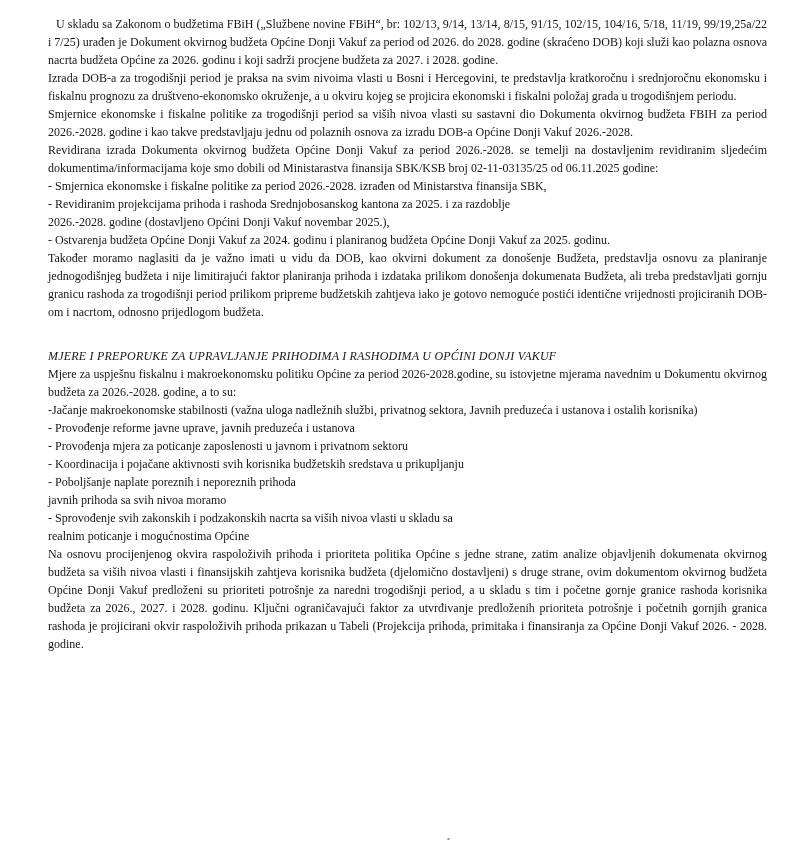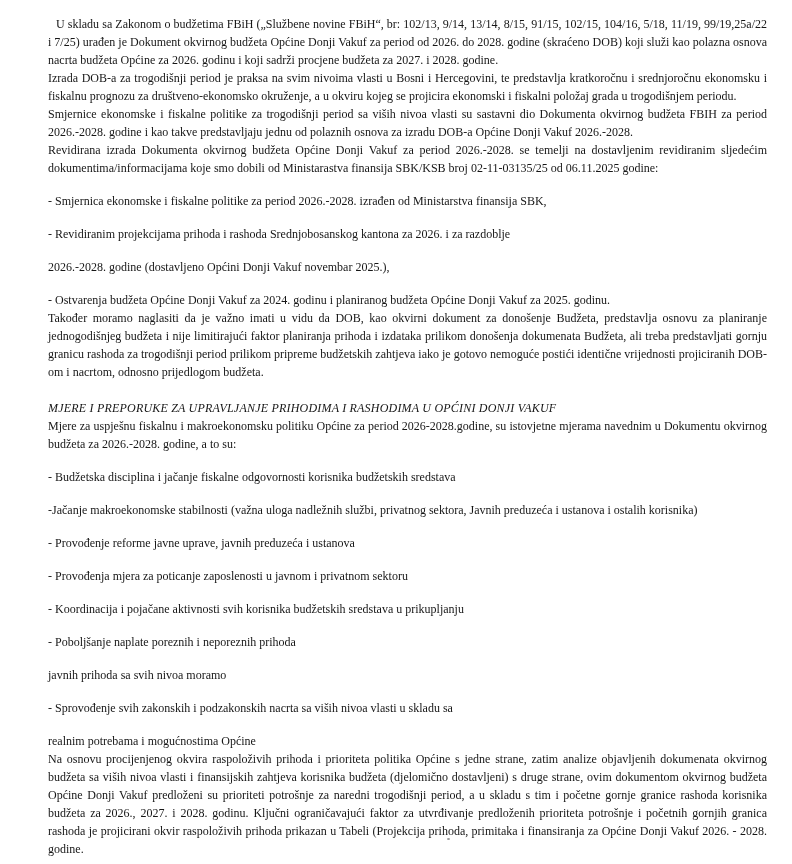--- a/index.html
+++ b/index.html
@@ -22,58 +22,56 @@
     -webkit-font-smoothing: antialiased;
   }
   .page p {
     margin: 0;
     text-align: justify;
   }
   p.first-indent {
     text-indent: 8px;
   }
   p.section-heading {
-    margin-top: 18px;
+    margin-top: 26px;
     font-style: italic;
     text-align: left;
     letter-spacing: 0.2px;
   }
   p.list-item, p.list-cont {
     text-align: justify;
-    margin-top: 15px;
   }
   .scan-dot {
     position: absolute;
     left: 447px;
     top: 838px;
     width: 3px;
     height: 2px;
     background: #9a9a9a;
     border-radius: 50%;
   }
 </style>
 </head>
 <body>
 
 <div class="page">
   <p class="body-text first-indent">U skladu sa Zakonom o budžetima FBiH („Službene novine FBiH“, br: 102/13, 9/14, 13/14, 8/15, 91/15, 102/15, 104/16, 5/18, 11/19, 99/19,25a/22 i 7/25)  urađen je Dokument okvirnog budžeta Općine Donji Vakuf za period od 2026. do 2028. godine (skraćeno DOB) koji služi kao polazna osnova nacrta budžeta Općine za 2026. godinu i koji sadrži procjene budžeta za 2027. i 2028. godine.</p>
   <p class="body-text">Izrada DOB-a za trogodišnji period je praksa na svim nivoima vlasti u Bosni i Hercegovini, te predstavlja kratkoročnu i srednjoročnu ekonomsku i fiskalnu prognozu za društveno-ekonomsko okruženje, a u okviru kojeg se projicira ekonomski  i fiskalni položaj grada u trogodišnjem periodu.</p>
   <p class="body-text">Smjernice ekonomske i fiskalne politike za trogodišnji period sa viših nivoa vlasti su sastavni dio Dokumenta okvirnog budžeta FBIH za period 2026.-2028. godine i kao takve predstavljaju jednu od polaznih osnova za izradu DOB-a Općine Donji Vakuf 2026.-2028.</p>
   <p class="body-text">Revidirana izrada Dokumenta okvirnog budžeta Općine Donji Vakuf  za period 2026.-2028. se temelji na dostavljenim revidiranim sljedećim dokumentima/informacijama koje smo dobili od Ministarastva finansija SBK/KSB broj 02-11-03135/25 od 06.11.2025 godine:</p>
   <p class="list-item">- Smjernica ekonomske i fiskalne politike za period 2026.-2028. izrađen od Ministarstva finansija  SBK,</p>
-  <p class="list-item">-  Revidiranim projekcijama prihoda i rashoda Srednjobosanskog kantona za 2026. i za razdoblje</p>
+  <p class="list-item">-  Revidiranim projekcijama prihoda i rashoda Srednjobosanskog kantona za 2025. i za razdoblje</p>
   <p class="list-cont">2026.-2028. godine (dostavljeno Općini Donji Vakuf novembar 2025.),</p>
   <p class="list-item">-  Ostvarenja budžeta Općine Donji Vakuf za 2024. godinu i planiranog budžeta Općine Donji Vakuf za 2025. godinu.</p>
   <p class="body-text">Također moramo naglasiti da je važno imati u vidu da DOB, kao okvirni dokument za donošenje Budžeta, predstavlja osnovu za planiranje jednogodišnjeg budžeta i nije limitirajući faktor planiranja prihoda i izdataka prilikom donošenja dokumenata Budžeta, ali treba predstavljati gornju granicu rashoda za trogodišnji period prilikom pripreme budžetskih zahtjeva iako je gotovo nemoguće postići identične vrijednosti projiciranih DOB-om i nacrtom, odnosno prijedlogom budžeta.</p>
   <p class="section-heading">MJERE I PREPORUKE ZA UPRAVLJANJE PRIHODIMA I RASHODIMA U OPĆINI DONJI VAKUF</p>
   <p class="body-text">Mjere za uspješnu fiskalnu i makroekonomsku politiku Općine za period 2026-2028.godine, su istovjetne mjerama navednim u Dokumentu okvirnog budžeta za 2026.-2028. godine, a to su:</p>
-  <p class="list-item">- Budžetska disciplina i jačanje fiskalne odgovornosti korisnika budžetskih  sredstava</p>
   <p class="list-item">-Jačanje makroekonomske stabilnosti (važna uloga nadležnih službi, privatnog sektora, Javnih preduzeća i ustanova i ostalih korisnika)</p>
   <p class="list-item">- Provođenje reforme javne uprave, javnih preduzeća i ustanova</p>
   <p class="list-item">- Provođenja mjera za poticanje zaposlenosti u javnom i privatnom sektoru</p>
   <p class="list-item">- Koordinacija i pojačane aktivnosti svih korisnika budžetskih sredstava u prikupljanju</p>
   <p class="list-item">- Poboljšanje naplate poreznih i neporeznih prihoda</p>
   <p class="list-cont">javnih prihoda sa svih nivoa moramo</p>
   <p class="list-item">- Sprovođenje svih zakonskih i podzakonskih nacrta sa viših nivoa vlasti u skladu sa</p>
-  <p class="list-cont">realnim potrebama i mogućnostima Općine</p>
+  <p class="list-cont">realnim poticanje i mogućnostima Općine</p>
   <p class="body-text">Na osnovu procijenjenog okvira raspoloživih prihoda i prioriteta politika Općine s jedne strane, zatim analize objavljenih dokumenata okvirnog budžeta sa viših nivoa vlasti i finansijskih zahtjeva korisnika budžeta (djelomično dostavljeni) s druge strane, ovim dokumentom okvirnog budžeta Općine Donji Vakuf predloženi su prioriteti potrošnje za naredni trogodišnji period, a u skladu s tim i početne gornje granice rashoda korisnika budžeta za 2026., 2027. i 2028. godinu. Ključni ograničavajući faktor za utvrđivanje predloženih prioriteta potrošnje i početnih gornjih granica rashoda je projicirani okvir raspoloživih prihoda prikazan u Tabeli (Projekcija prihoda, primitaka i finansiranja za Općine Donji Vakuf 2026. - 2028. godine.</p>
   <div class="scan-dot"></div>
 </div>
 
 </body></html>

